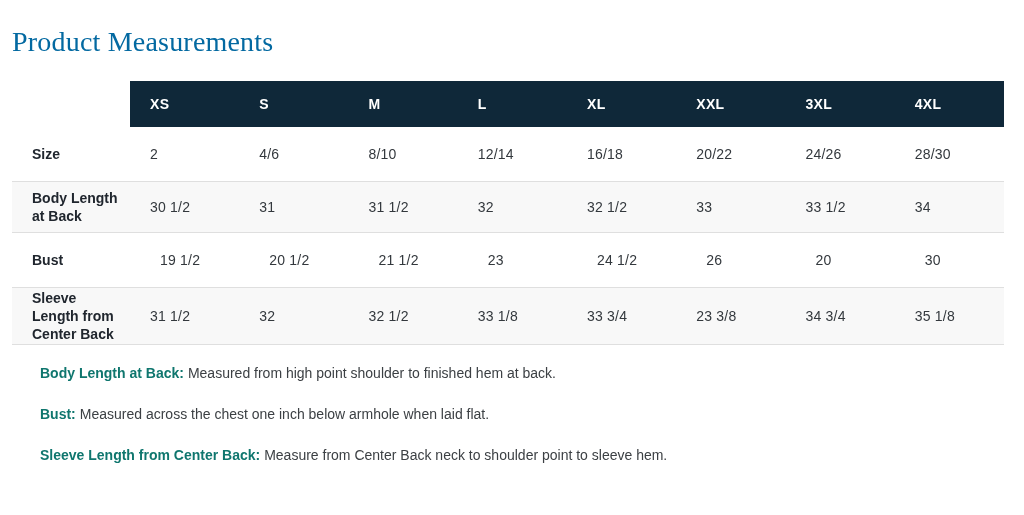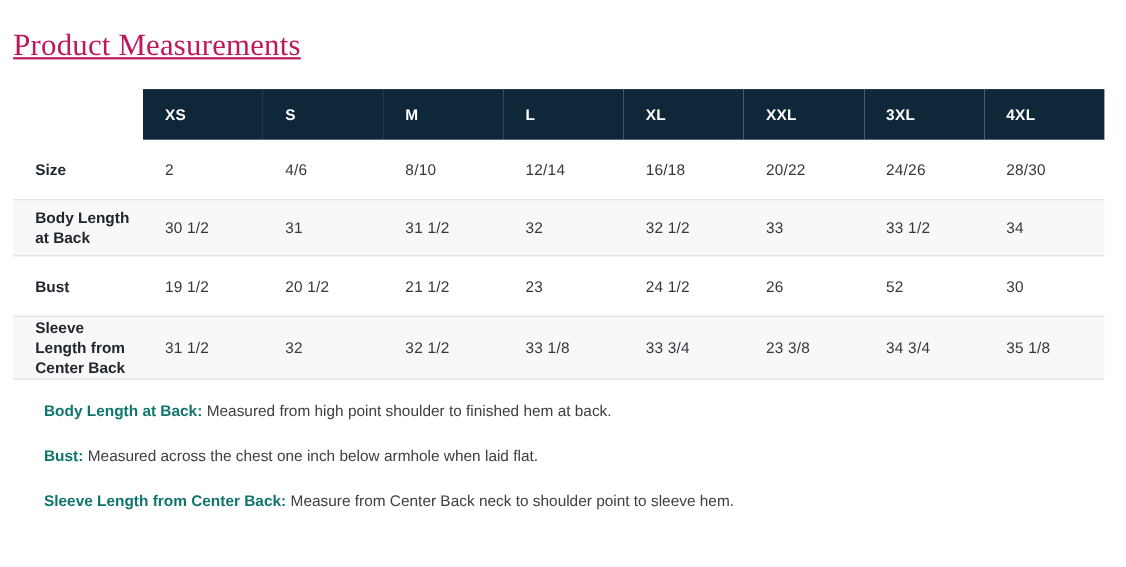--- a/index.html
+++ b/index.html
@@ -10,23 +10,22 @@
     background: #ffffff;
     font-family: "Liberation Sans", "DejaVu Sans", sans-serif;
     overflow: hidden;
   }
   .page-title {
     margin: 26px 0 0 12px;
     font-family: "Liberation Serif", "DejaVu Serif", serif;
     font-weight: normal;
     font-size: 28px;
     line-height: 32px;
-    color: #be185d;
+    color: #0369a1;
     letter-spacing: 0.2px;
-    text-decoration: underline;
   }
   .size-table {
     margin: 23px 0 0 12px;
     width: 992px;
   }
   .trow {
     display: grid;
     grid-template-columns: 118px repeat(8, 1fr);
   }
   .cell {
@@ -38,21 +37,21 @@
   .hcell {
     background: #0f2839;
     color: #ffffff;
     font-weight: bold;
     font-size: 14px;
     letter-spacing: 0.3px;
   }
   .corner { background: #ffffff; }
   .r1 { height: 54px; }
   .r2 { height: 52px; }
-  .r3 { height: 54px; }
+  .r3 { height: 54px; gap: 10px; }
   .r4 { height: 58px; }
   .stripe {
     background: #f8f8f8;
     border-top: 1px solid #dfdfdf;
     border-bottom: 1px solid #dfdfdf;
   }
   .label {
     font-weight: bold;
     font-size: 14px;
     line-height: 18px;
@@ -123,21 +122,21 @@
     </div>
 
     <div class="trow r3">
       <div class="cell label">Bust</div>
       <div class="cell val">19 1/2</div>
       <div class="cell val">20 1/2</div>
       <div class="cell val">21 1/2</div>
       <div class="cell val">23</div>
       <div class="cell val">24 1/2</div>
       <div class="cell val">26</div>
-      <div class="cell val">52</div>
+      <div class="cell val">20</div>
       <div class="cell val">30</div>
     </div>
 
     <div class="trow r4 stripe">
       <div class="cell label">Sleeve Length from Center Back</div>
       <div class="cell val">31 1/2</div>
       <div class="cell val">32</div>
       <div class="cell val">32 1/2</div>
       <div class="cell val">33 1/8</div>
       <div class="cell val">33 3/4</div>

